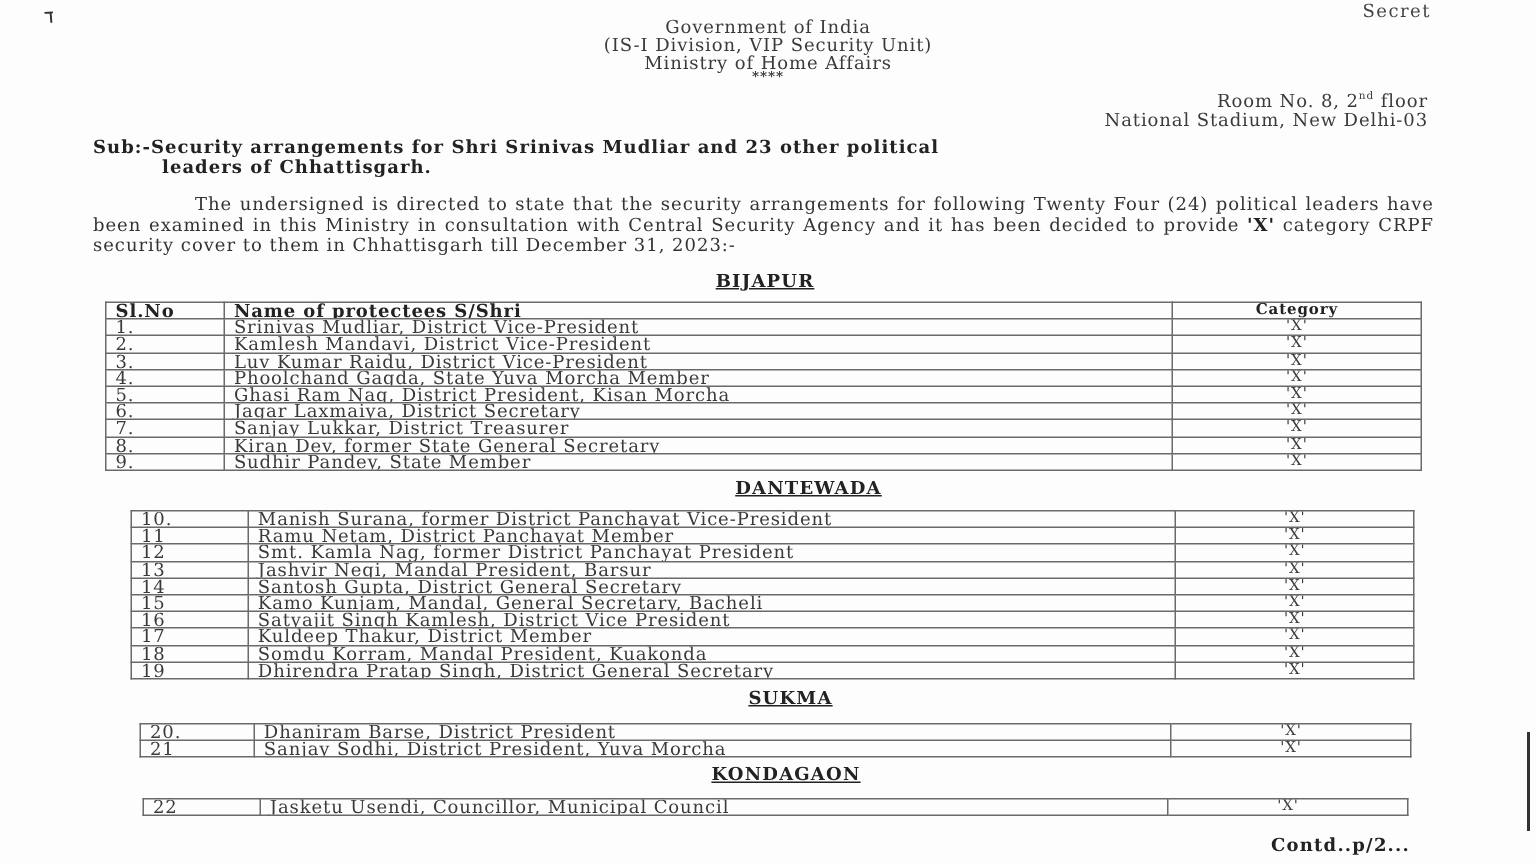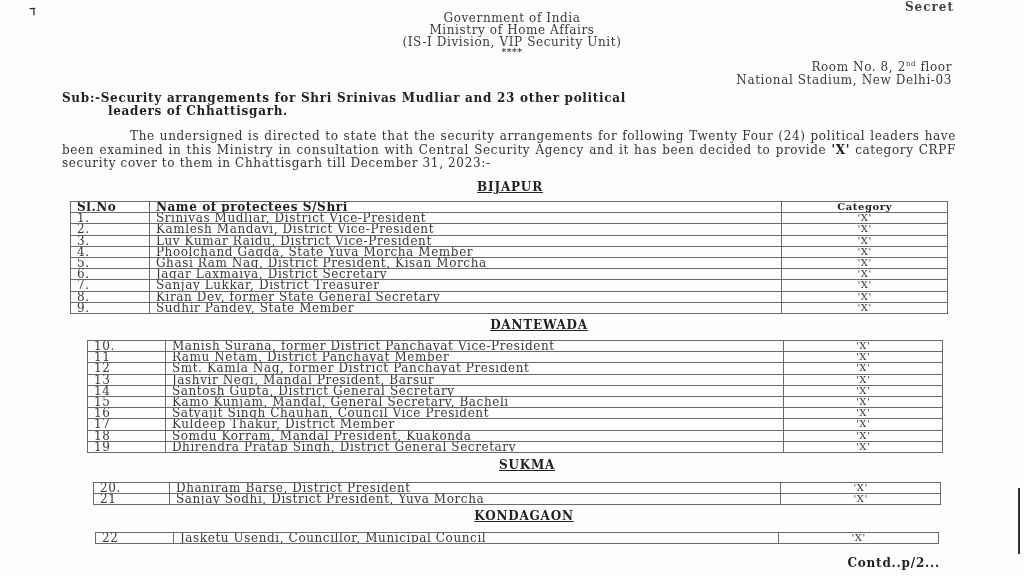--- a/index.html
+++ b/index.html
@@ -26,21 +26,21 @@
       left: 30px; top: 2px;
       font-size: 12px;
       font-weight: bold;
       color: #333;
       transform: rotate(-4deg);
     }
     .secret {
       position: absolute;
       right: 70px; top: 0px;
       font-size: 12px;
-      font-weight: bold;
+      font-weight: normal;
       letter-spacing: 1px;
       color: #444;
     }
     .header {
       position: absolute;
       left: 0; width: 1024px;
       top: 12px;
       text-align: center;
       font-size: 12px;
       line-height: 12px;
@@ -140,22 +140,22 @@
 </head>
 <body>
 
 <div class="page">
 
   <div class="mark">ℸ</div>
   <div class="secret">Secret</div>
 
   <div class="header">
     <div>Government of India</div>
+    <div>(IS-I Division, VIP Security Unit)</div>
     <div>Ministry of Home Affairs</div>
-    <div>(IS-I Division, VIP Security Unit)</div>
     <div class="stars">****</div>
   </div>
 
   <div class="address">
     <div><span>Room No. 8, 2</span><sup>nd</sup><span> floor</span></div>
     <div>National Stadium, New Delhi-03</div>
   </div>
 
   <div class="subject">
     <span>Sub:-Security arrangements for Shri Srinivas Mudliar and 23 other political</span>
@@ -260,21 +260,21 @@
           <td>Santosh Gupta, District General Secretary</td>
           <td class="cat">'X'</td>
         </tr>
     <tr>
           <td>15</td>
           <td>Kamo Kunjam, Mandal, General Secretary, Bacheli</td>
           <td class="cat">'X'</td>
         </tr>
     <tr>
           <td>16</td>
-          <td>Satyajit Singh Chauhan, Council Vice President</td>
+          <td>Satyajit Singh Kamlesh, District Vice President</td>
           <td class="cat">'X'</td>
         </tr>
     <tr>
           <td>17</td>
           <td>Kuldeep Thakur, District Member</td>
           <td class="cat">'X'</td>
         </tr>
     <tr>
           <td>18</td>
           <td>Somdu Korram, Mandal President, Kuakonda</td>

